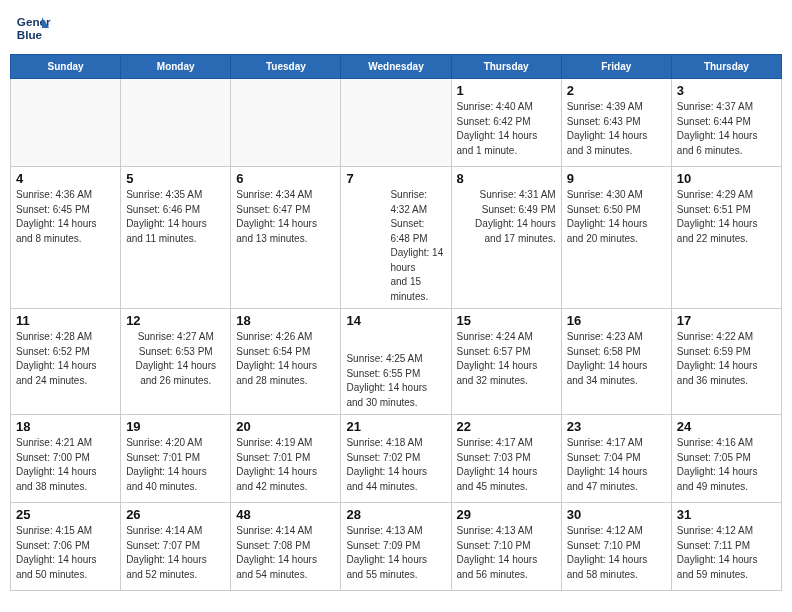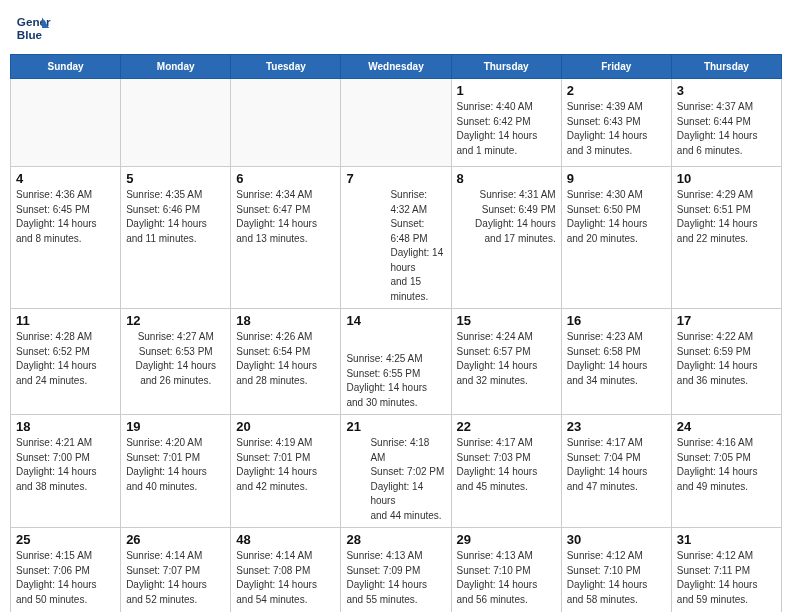--- a/index.html
+++ b/index.html
@@ -253,21 +253,21 @@
         </td>
         <td>
           <div class="day-number">20</div>
           <div class="day-info" style="white-space: pre-line;">Sunrise: 4:19 AM
 Sunset: 7:01 PM
 Daylight: 14 hours
 and 42 minutes.</div>
         </td>
         <td>
           <div class="day-number">21</div>
-          <div class="day-info" style="white-space: pre-line; margin-left: 24px;">Sunrise: 4:18 AM
+          <div class="day-info" style="white-space: pre-line;">Sunrise: 4:18 AM
 Sunset: 7:02 PM
 Daylight: 14 hours
 and 44 minutes.</div>
         </td>
         <td>
           <div class="day-number">22</div>
           <div class="day-info" style="white-space: pre-line;">Sunrise: 4:17 AM
 Sunset: 7:03 PM
 Daylight: 14 hours
 and 45 minutes.</div>

